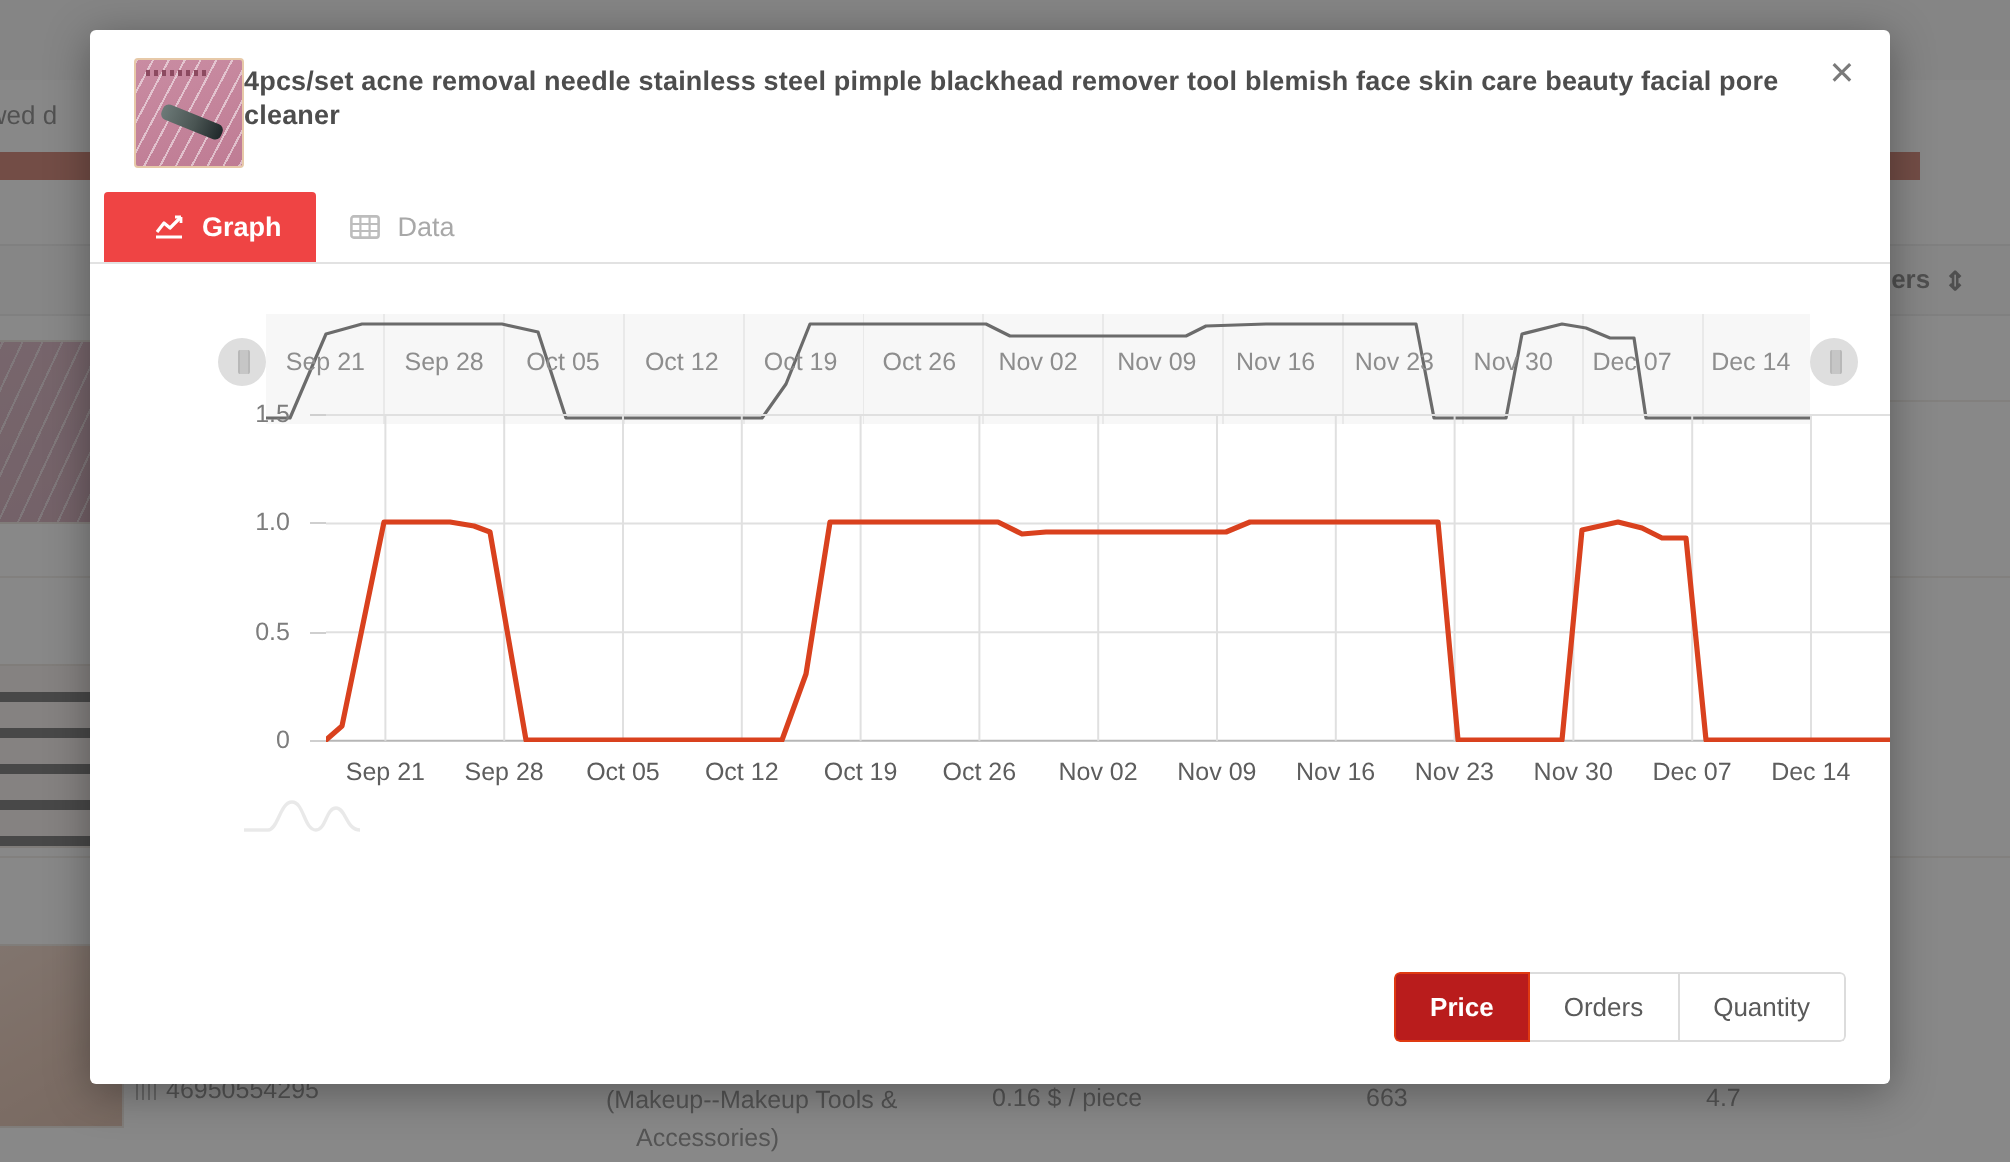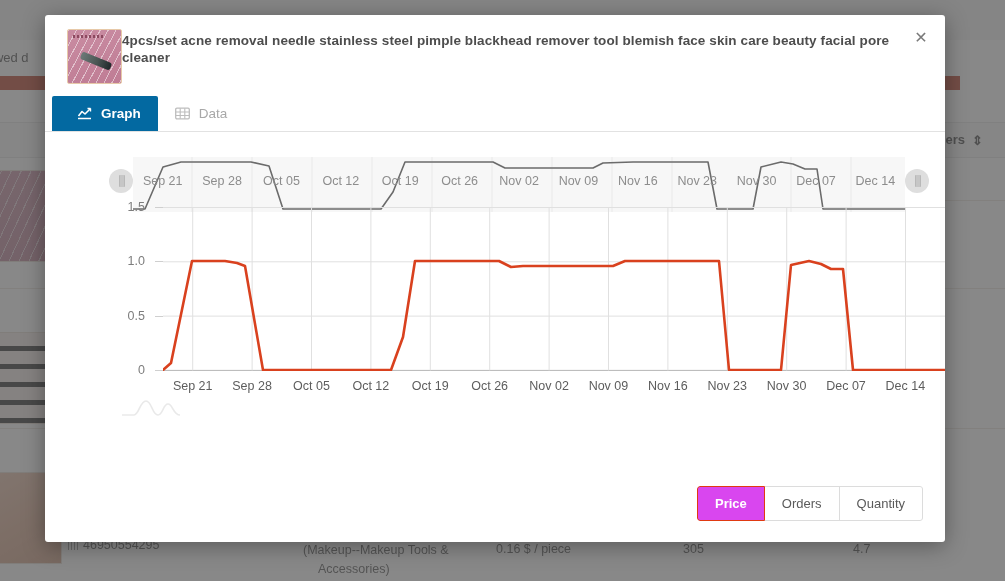--- a/index.html
+++ b/index.html
@@ -143,21 +143,21 @@
     display: flex; align-items: center; gap: 9px;
     padding: 0 17px;
     font-size: 13.5px;
     color: #a8a8a8;
     cursor: pointer;
     background: #fff;
     border: none;
     font-family: "Liberation Sans", sans-serif;
   }
   .tab.active {
-    background: #0369a1;
+    background: #ef4444;
     color: #ffffff;
     font-weight: bold;
     border-radius: 2px 2px 0 0;
     padding-left: 25px;
   }
   .tab-ico { width: 15px; height: 13px; position: relative; display:inline-block; }
   .ico-graph svg, .ico-table svg { display:block; }
 
   
   .chart-body {
@@ -249,21 +249,21 @@
     border-left-width: 0;
     cursor: pointer;
     white-space: nowrap;
   }
   .metric-btn:first-child {
     border-left-width: 1px;
     border-radius: 3px 0 0 3px;
   }
   .metric-btn:last-child { border-radius: 0 3px 3px 0; }
   .metric-btn.active {
-    background: #d946ef;
+    background: #b91c1c;
     border-color: #e03a12;
     color: #ffffff;
     font-weight: bold;
   }
 </style>
 </head>
 <body>
 
 <div id="page-bg">
   <div class="bg-topstrip"></div>
@@ -280,21 +280,21 @@
   <div class="bg-thumb thumb-lash" style="top:332px"></div>
   <div class="bg-row-sep" style="top:428px"></div>
   <div class="bg-thumb thumb-ear" style="top:472px"></div>
 
   <div class="bg-table-row-text" style="left:68px; top:538px">
     <span class="bg-barcode"></span><span>46950554295</span>
   </div>
   <div class="bg-table-row-text" style="left:303px; top:543px">(Makeup--Makeup Tools &amp;</div>
   <div class="bg-table-row-text" style="left:318px; top:562px">Accessories)</div>
   <div class="bg-table-row-text" style="left:496px; top:542px">0.16 $ / piece</div>
-  <div class="bg-table-row-text" style="left:683px; top:542px">305</div>
+  <div class="bg-table-row-text" style="left:683px; top:542px">663</div>
   <div class="bg-table-row-text" style="left:853px; top:542px">4.7</div>
 </div>
 
 <div id="dim"></div>
 
 <div id="modal">
 
   <div class="modal-header">
     <div class="prod-thumb">
       <div class="caption"></div>

